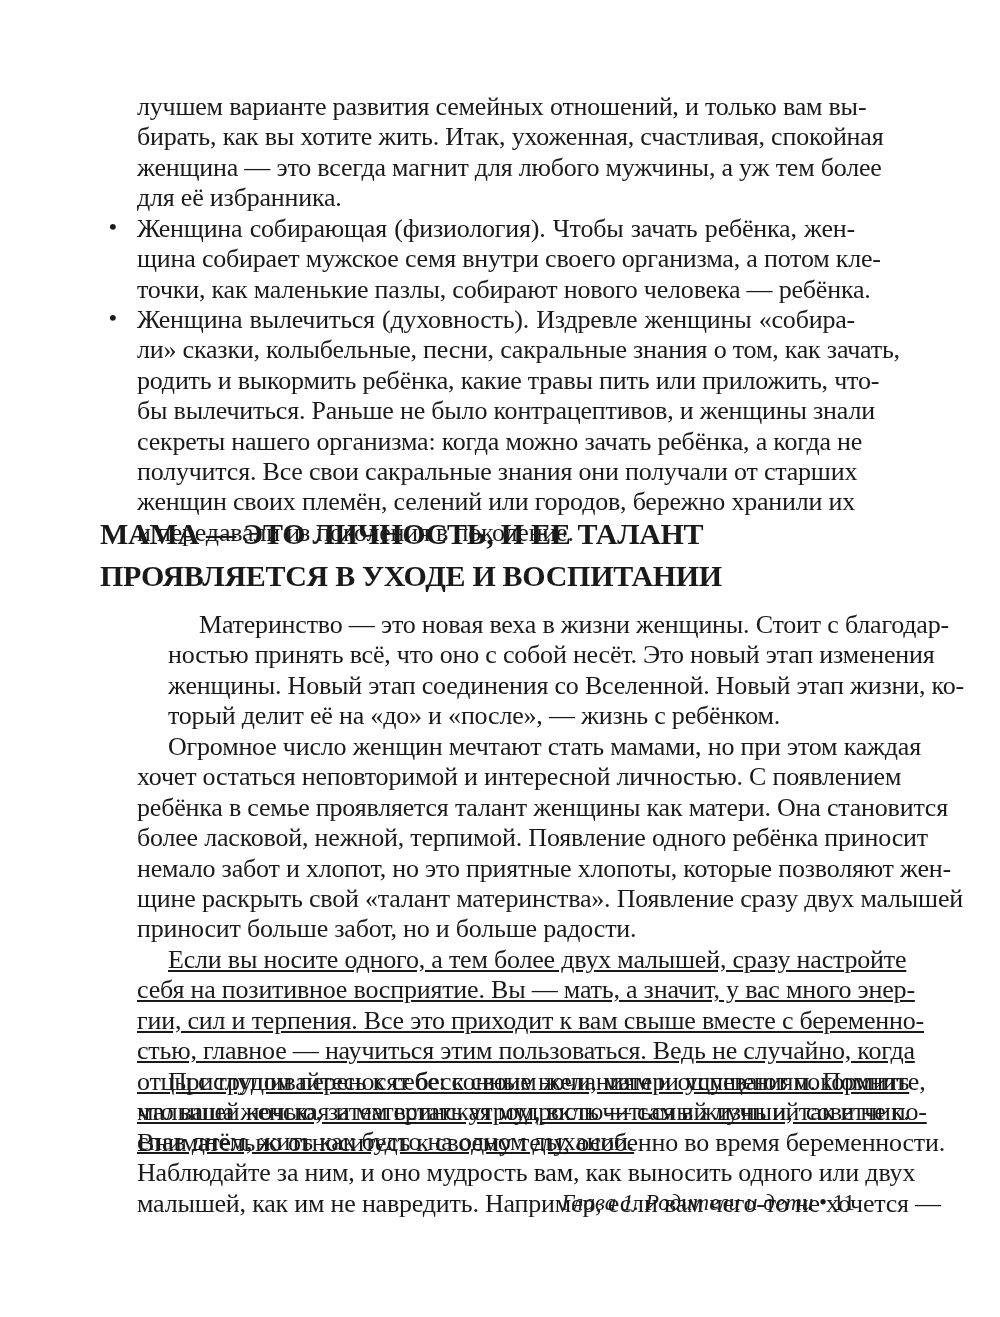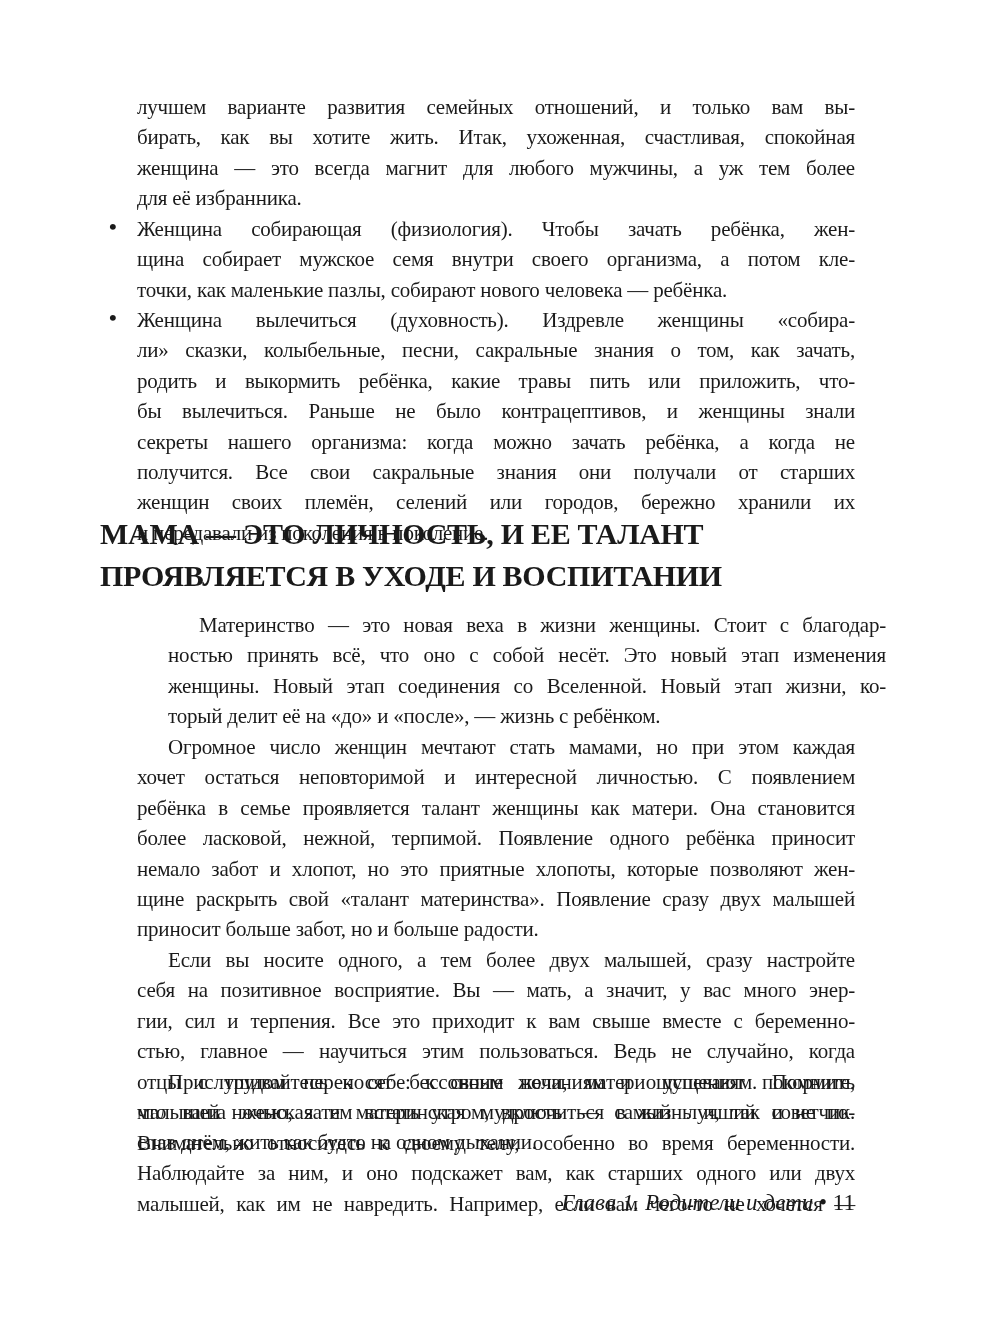--- a/index.html
+++ b/index.html
@@ -1,20 +1,20 @@
 <!DOCTYPE html>
 <html><head>
 <meta charset="utf-8">
 <style>
   html, body { margin: 0; padding: 0; background: #ffffff; }
   body { width: 1000px; height: 1317px; position: relative; overflow: hidden;
          font-family: "Liberation Serif", "DejaVu Serif", serif; color: #1a1a1a; }
   .page { position: absolute; left: 0; top: 0; width: 1000px; height: 1317px; }
   .block { position: absolute; left: 137px; width: 718px; }
-  .line { height: 30.4px; line-height: 30.4px; font-size: 21px; white-space: nowrap;
+  .line { height: 30.4px; line-height: 30.4px; font-size: 26px; white-space: nowrap;
           text-align: justify; text-align-last: justify; letter-spacing: -0.2px; }
   .line.last { text-align-last: left; }
   .line.indent { padding-left: 31px; }
   .bullet { position: absolute; left: -28px; font-size: 22px; font-weight: bold; }
   .item { position: relative; }
   b.lead { font-weight: normal; }
   .heading { position: absolute; left: 100px; width: 800px; 
              font-size: 30px; font-weight: bold; line-height: 42px; letter-spacing: -0.3px; }
   .footer { position: absolute; left: 500px; width: 355px; top: 1190px; text-align: right;
             font-size: 23px; font-style: italic; }
@@ -66,35 +66,35 @@
   <div class="block" style="top:732px;">
     <div class="line indent">Огромное число женщин мечтают стать мамами, но при этом каждая</div>
     <div class="line">хочет остаться неповторимой и интересной личностью. С появлением</div>
     <div class="line">ребёнка в семье проявляется талант женщины как матери. Она становится</div>
     <div class="line">более ласковой, нежной, терпимой. Появление одного ребёнка приносит</div>
     <div class="line">немало забот и хлопот, но это приятные хлопоты, которые позволяют жен-</div>
     <div class="line">щине раскрыть свой «талант материнства». Появление сразу двух малышей</div>
     <div class="line last">приносит больше забот, но и больше радости.</div>
   </div>
 
-  <div class="block" style="top:945px;">
+  <div class="block" style="top:945px;text-decoration:underline;">
     <div class="line indent">Если вы носите одного, а тем более двух малышей, сразу настройте</div>
     <div class="line">себя на позитивное восприятие. Вы — мать, а значит, у вас много энер-</div>
     <div class="line">гии, сил и терпения. Все это приходит к вам свыше вместе с беременно-</div>
     <div class="line">стью, главное — научиться этим пользоваться. Ведь не случайно, когда</div>
     <div class="line">отцы с трудом переносят бессонные ночи, матери успевают покормить</div>
     <div class="line">малышей ночью, затем встать утром, включиться в жизнь и, так и не по-</div>
     <div class="line last">спав днём, жить как будто на одном дыхании.</div>
   </div>
 
   <div class="block" style="top: 1067px;">
     <div class="line indent">Прислушивайтесь к себе: к своим желаниям и ощущениям. Помните,</div>
     <div class="line">что ваша женская и материнская мудрость — самый лучший советчик.</div>
     <div class="line">Внимательно относитесь к своему телу, особенно во время беременности.</div>
-    <div class="line">Наблюдайте за ним, и оно подскажет вам, как старших одного или двух</div>
+    <div class="line">Наблюдайте за ним, и оно мудрость вам, как выносить одного или двух</div>
     <div class="line">малышей, как им не навредить. Например, если вам чего-то не хочется —</div>
   </div>
 
   <div class="footer">
     <span>Глава 1. Родители и дети</span><span class="num"> • </span><span class="num">11</span>
   </div>
 
 </div>
 
 </body></html>

